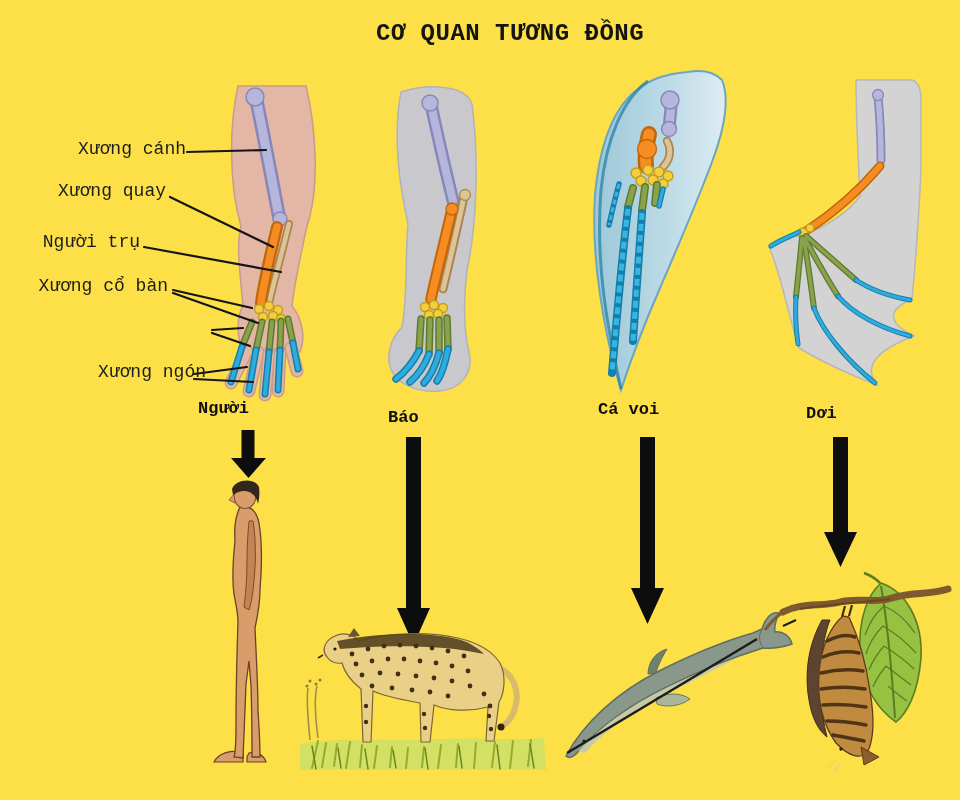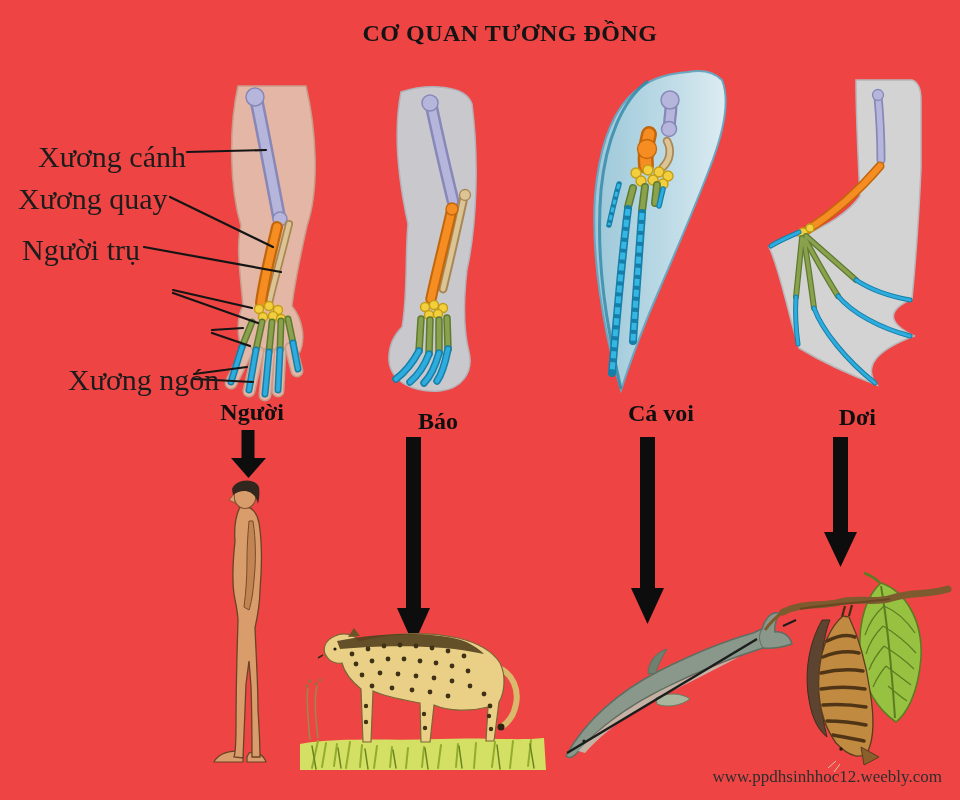--- a/index.html
+++ b/index.html
@@ -1,24 +1,24 @@
 <!DOCTYPE html>
 <html><head>
 <meta charset="utf-8">
 <style>
   html,body{margin:0;padding:0;background:#e9e8e5;}
-  .stage{position:relative;width:960px;height:800px;background:#ef4444;
-         font-family:Liberation Serif, serif;overflow:hidden;}
+  .stage{position:relative;width:960px;height:800px;background:#fde047;
+         font-family:Liberation Mono, monospace;overflow:hidden;}
   .artwork{position:absolute;left:0;top:0;}
   .title{position:absolute;left:30px;top:20px;width:960px;text-align:center;
          font-size:24px;font-weight:bold;color:#141414;letter-spacing:.5px;}
-  .bone-label{position:absolute;font-size:30px;color:#1c1c1c;text-align:right;
+  .bone-label{position:absolute;font-size:18px;color:#1c1c1c;text-align:right;
               white-space:nowrap;line-height:1.2;}
-  .specimen-name{position:absolute;font-size:24px;font-weight:bold;color:#0f0f0f;
-                 text-align:right;white-space:nowrap;}
+  .specimen-name{position:absolute;font-size:17px;font-weight:bold;color:#0f0f0f;
+                 text-align:left;white-space:nowrap;}
   .footer-url{position:absolute;right:18px;top:767px;font-size:17px;color:#2e2e2e;}
   
   .uH{stroke:#8888b8}.oH{stroke:#b6b6dc}
   .uR{stroke:#c2660a}.oR{stroke:#f68d22}
   .uU{stroke:#a98755}.oU{stroke:#ddc495}
   .uM{stroke:#5e7a2f}.oM{stroke:#8aa24e}
   .uP{stroke:#157fa9}.oP{stroke:#2dacdd}
   .bone{fill:none;stroke-linecap:round}
   .carp{fill:#f3cf3f;stroke:#c39d16;stroke-width:1.4}
   .lead{stroke:#151515;stroke-width:2.2;stroke-linecap:round}
@@ -435,21 +435,21 @@
           <path d="M840,764 L834,772"></path>
       </g>
     </g>
   </svg>
 
   <div class="title">CƠ QUAN TƯƠNG ĐỒNG</div>
 
   <div class="bone-label" style="left:30px;top:139px;width:156px">Xương cánh</div>
   <div class="bone-label" style="left:18px;top:181px;width:148px">Xương quay</div>
   <div class="bone-label" style="left:18px;top:232px;width:122px">Người trụ</div>
+  <div class="bone-label" style="left:10px;top:276px;width:158px">Xương cổ bàn</div>
   <div class="bone-label" style="left:68px;top:362px;width:138px">Xương ngón</div>
 
   <div class="specimen-name" style="left:198px;top:399px;width:86px">Người</div>
   <div class="specimen-name" style="left:388px;top:408px;width:70px">Báo</div>
   <div class="specimen-name" style="left:598px;top:400px;width:96px">Cá voi</div>
   <div class="specimen-name" style="left:806px;top:404px;width:70px">Dơi</div>
 
-  <div class="footer-url">www.ppdhsinhhoc12.weebly.com</div>
 </div>
 
 </body></html>

